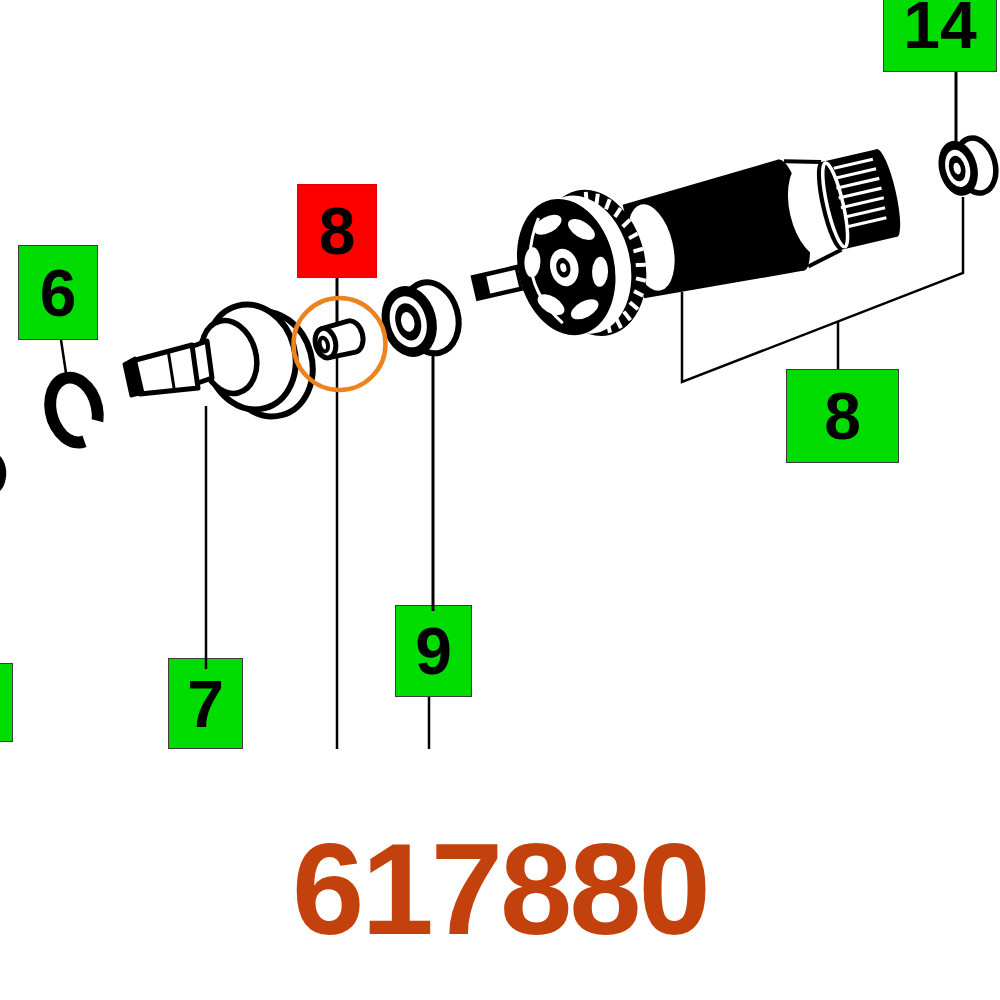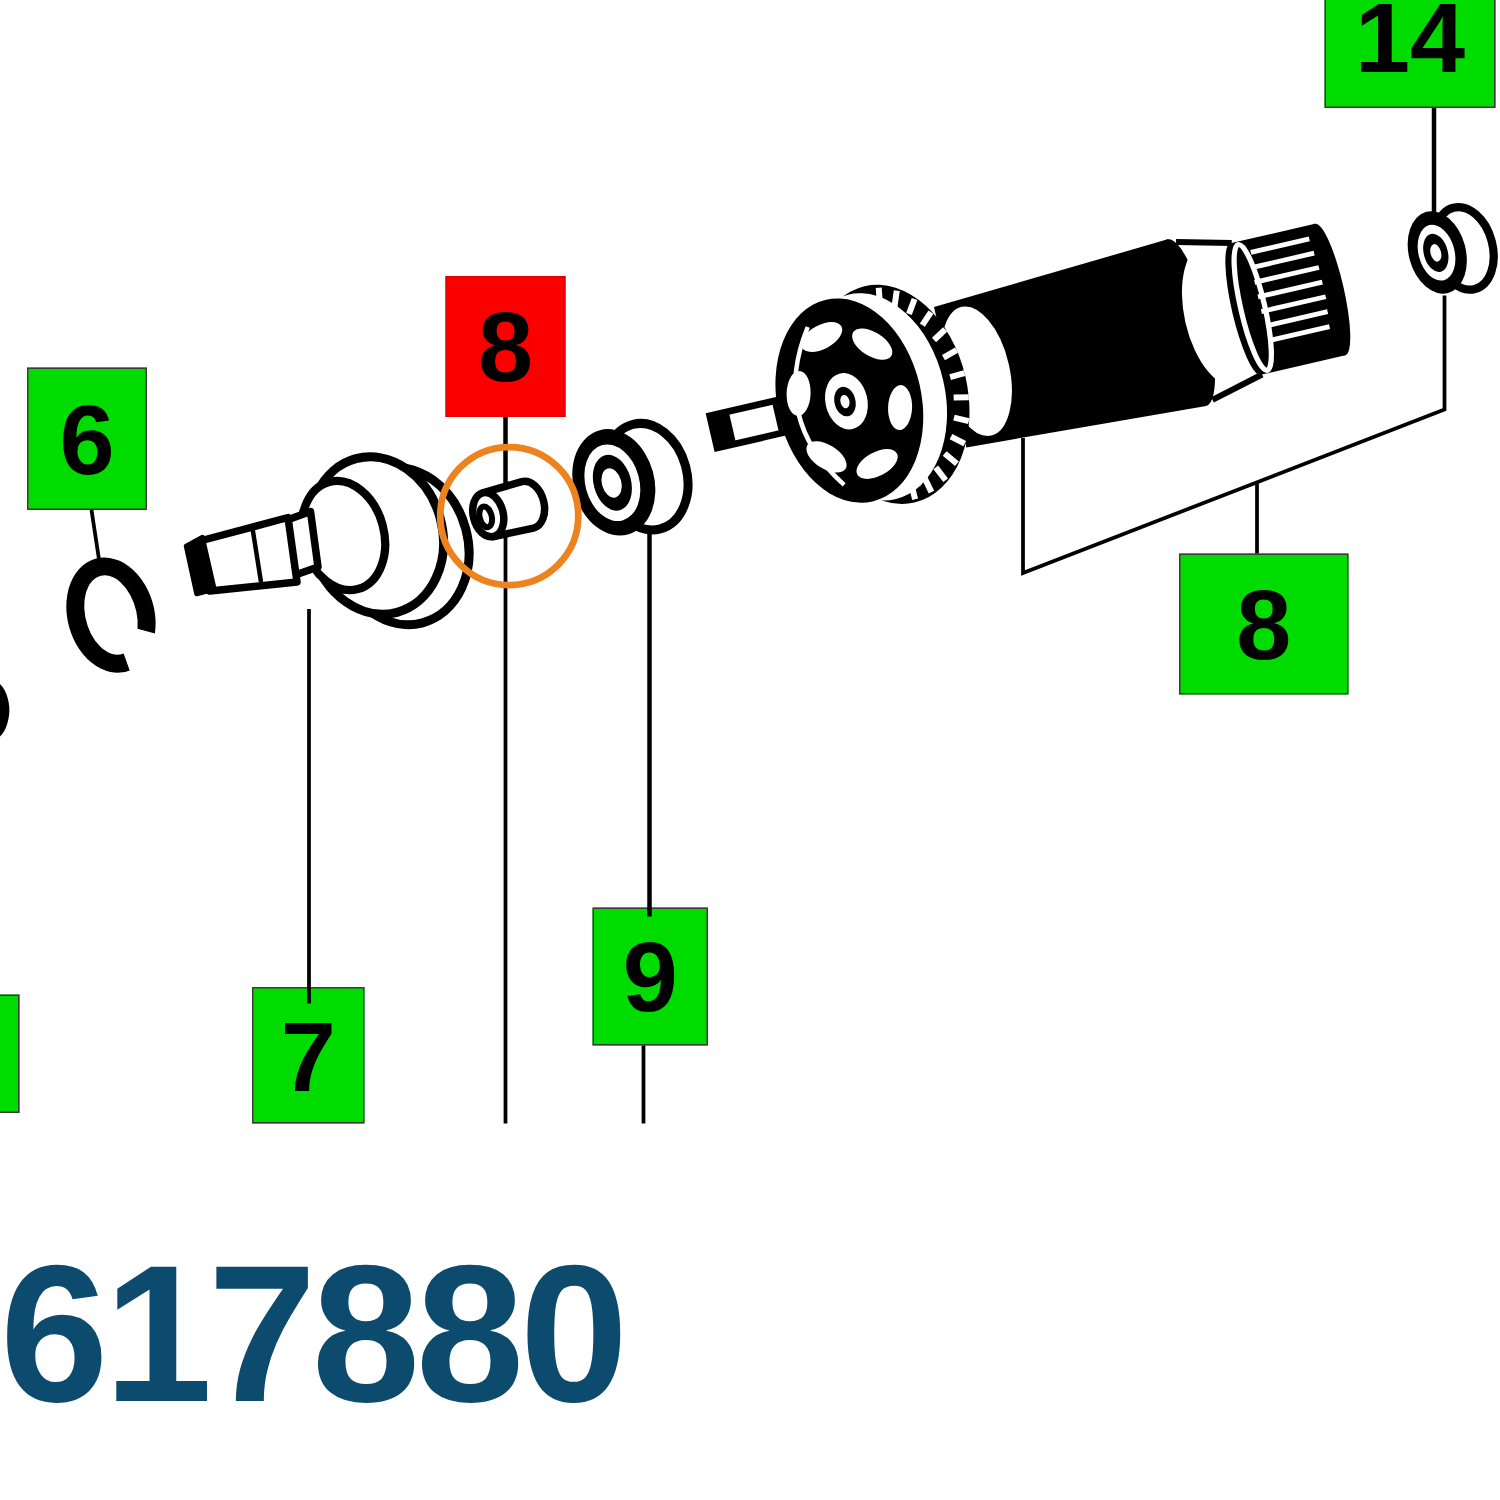--- a/index.html
+++ b/index.html
@@ -28,25 +28,26 @@
   .label-box.red{background:#FC0000;border:1px solid #e00000;}
   .box-6 {left:18px;  top:245px; width:80px;  height:95px;}
   .box-7 {left:168px; top:658px; width:75px;  height:91px;}
   .box-8 {left:297px; top:184px; width:80px;  height:94px;}
   .box-9 {left:395px; top:605px; width:77px;  height:92px;}
   .box-14{left:883px; top:-23px; width:114px; height:95px;}
   .box-15{left:786px; top:369px; width:113px; height:94px;}
   .box-partial{left:-30px; top:663px; width:43px; height:79px;}
   .part-number{
     position:absolute;left:0;top:824px;width:1000px;height:130px;
+    text-align:center;
     font-weight:bold;
     font-size:130px;
     line-height:130px;
     letter-spacing:-3px;
-    color:#0c4a6e;
+    color:#c2410c;
     z-index:1;
   }
 </style>
 </head>
 <body>
 
 <div class="stage">
 
   <div class="label-box green box-6">
     <span>6</span>

